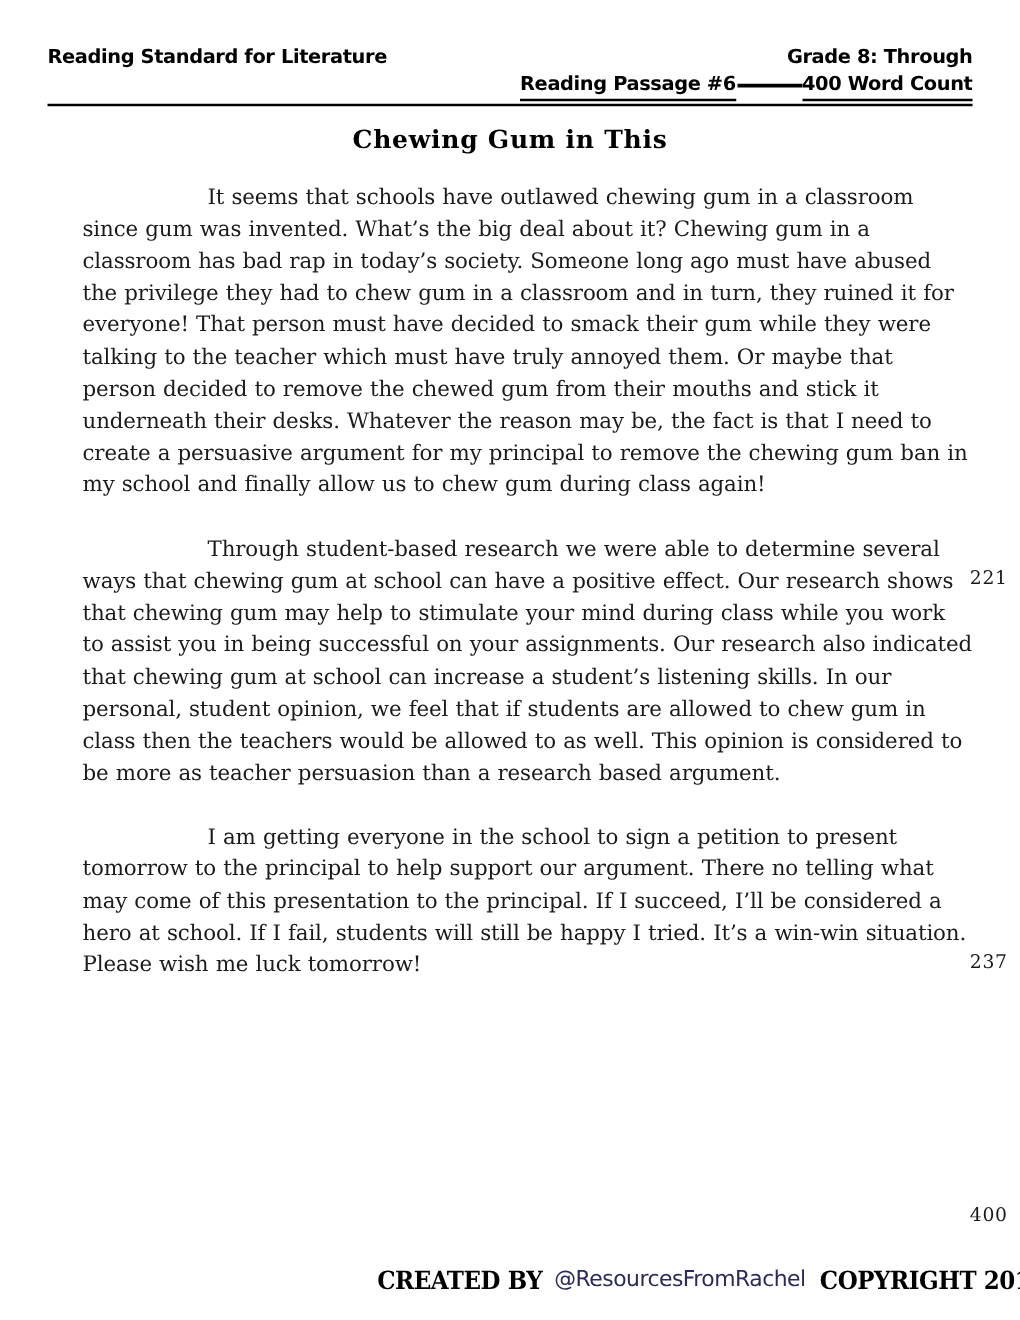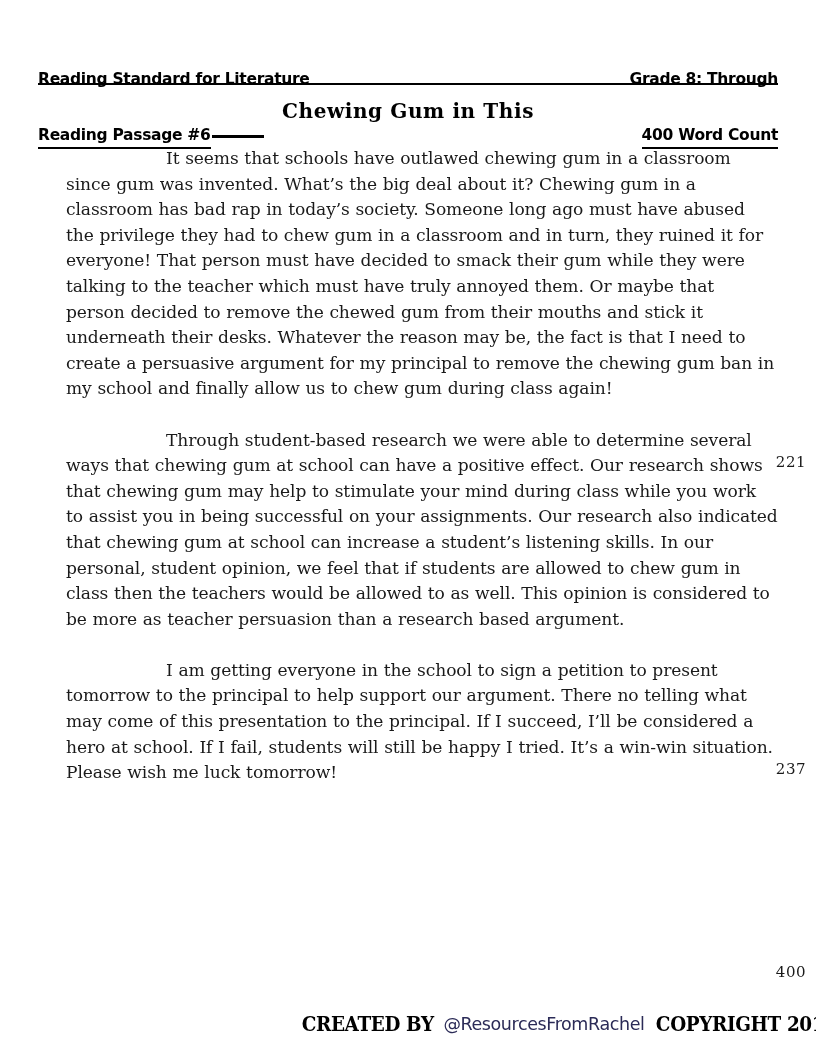--- a/index.html
+++ b/index.html
@@ -28,25 +28,25 @@
   .header-row {
     display: flex;
     justify-content: space-between;
     align-items: baseline;
     font-family: "DejaVu Sans", sans-serif;
     font-weight: bold;
     font-size: 15.5px;
     letter-spacing: -0.3px;
     color: #000000;
     line-height: 1.42;
-    margin-top: 34px;
   }
 
   .header-row-2 {
     position: relative;
+    justify-content: flex-end;
   }
 
   .header-left-2 {
     display: inline-block;
     position: relative;
   }
 
   .header-left-2 .blank-line {
     display: inline-block;
     width: 52px;

